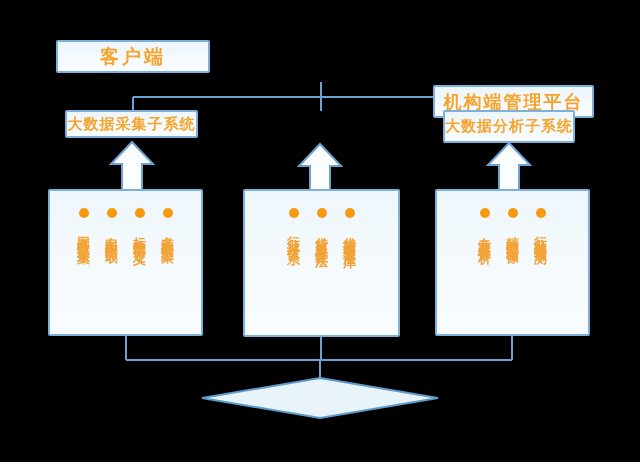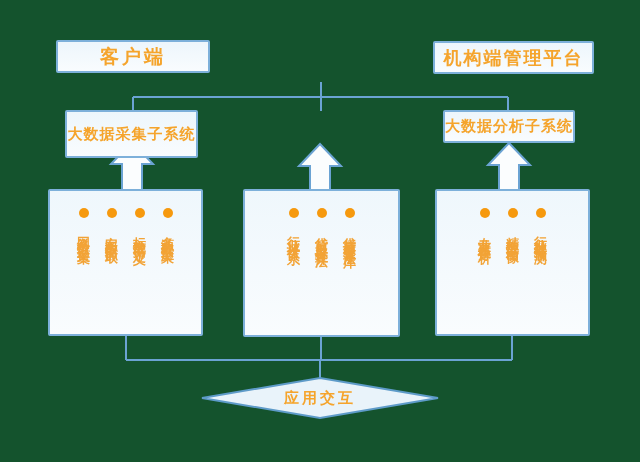--- a/index.html
+++ b/index.html
@@ -1,31 +1,31 @@
 <!DOCTYPE html>
 <html><head>
 <meta charset="utf-8">
 <style>
   html,body{margin:0;padding:0;background:#ffffff;}
   .canvas{
-    position:relative;width:640px;height:462px;background:#14532d;overflow:hidden;
+    position:relative;width:640px;height:462px;background:#000000;overflow:hidden;
     font-family:"DejaVu Sans","Liberation Sans",sans-serif;
   }
   svg.wires{position:absolute;left:0;top:0;width:640px;height:462px;}
   .wire{stroke:#6ba3d3;stroke-width:2;fill:none;}
   .block-arrow{fill:#fbfdfe;stroke:#6ba3d3;stroke-width:2;stroke-linejoin:miter;}
   .diamond{fill:#e9f3fa;stroke:#5e9bc9;stroke-width:2;stroke-linejoin:miter;}
   .box{
     position:absolute;box-sizing:border-box;border:2px solid #7db0da;border-radius:2px;
     background:linear-gradient(180deg,#edf6fc 0%,#f9fcfe 100%);
     display:flex;align-items:center;justify-content:center;
     color:#f5a42c;font-weight:bold;white-space:nowrap;
   }
   .title-lg{font-size:19px;letter-spacing:3px;}
-  .title-md{font-size:18px;letter-spacing:2px;}
+  .title-md{font-size:18px;letter-spacing:2px;margin-top:44px;}
   .title-sm{font-size:15px;letter-spacing:1px;}
   .sub-label{font-size:15px;letter-spacing:1px;}
   .bigbox{
     position:absolute;box-sizing:border-box;border:2px solid #7db0da;border-radius:2px;
     background:linear-gradient(180deg,#eff7fc 0%,#f9fcfe 100%);
     display:flex;flex-direction:row;justify-content:center;align-items:flex-start;
     padding-top:17px;
   }
   .bigbox .col{display:flex;flex-direction:column;align-items:center;width:28px;}
   .dot{width:10px;height:10px;border-radius:50%;background:#f6990e;margin-bottom:8px;}
@@ -56,21 +56,21 @@
     <polygon class="diamond" points="320,378 438,398 320,418 202,398"></polygon>
   </svg>
 
   <div class="box title-lg" style="left:56px;top:40px;width:154px;height:33px;">
     <span>客户端</span>
   </div>
   <div class="box title-md" style="left:433px;top:41px;width:161px;height:33px;">
     <span>机构端管理平台</span>
   </div>
 
-  <div class="box sub-label" style="left:65px;top:110px;width:133px;height:48px;">
+  <div class="box sub-label" style="left:65px;top:110px;width:133px;height:28px;">
     <span>大数据采集子系统</span>
   </div>
   <div class="box sub-label" style="left:443px;top:110px;width:132px;height:33px;">
     <span>大数据分析子系统</span>
   </div>
 
   <div class="bigbox" style="left:48px;top:189px;width:155px;height:147px;">
     <div class="col">
       <span class="dot"></span>
       <span class="vtext">网络数据采集</span>
@@ -112,15 +112,14 @@
     <div class="col">
       <span class="dot"></span>
       <span class="vtext">精准数据画像</span>
     </div>
     <div class="col">
       <span class="dot"></span>
       <span class="vtext">行业数据预测</span>
     </div>
   </div>
 
-  <div class="diamond-label">应用交互</div>
 
 </div>
 
 </body></html>

